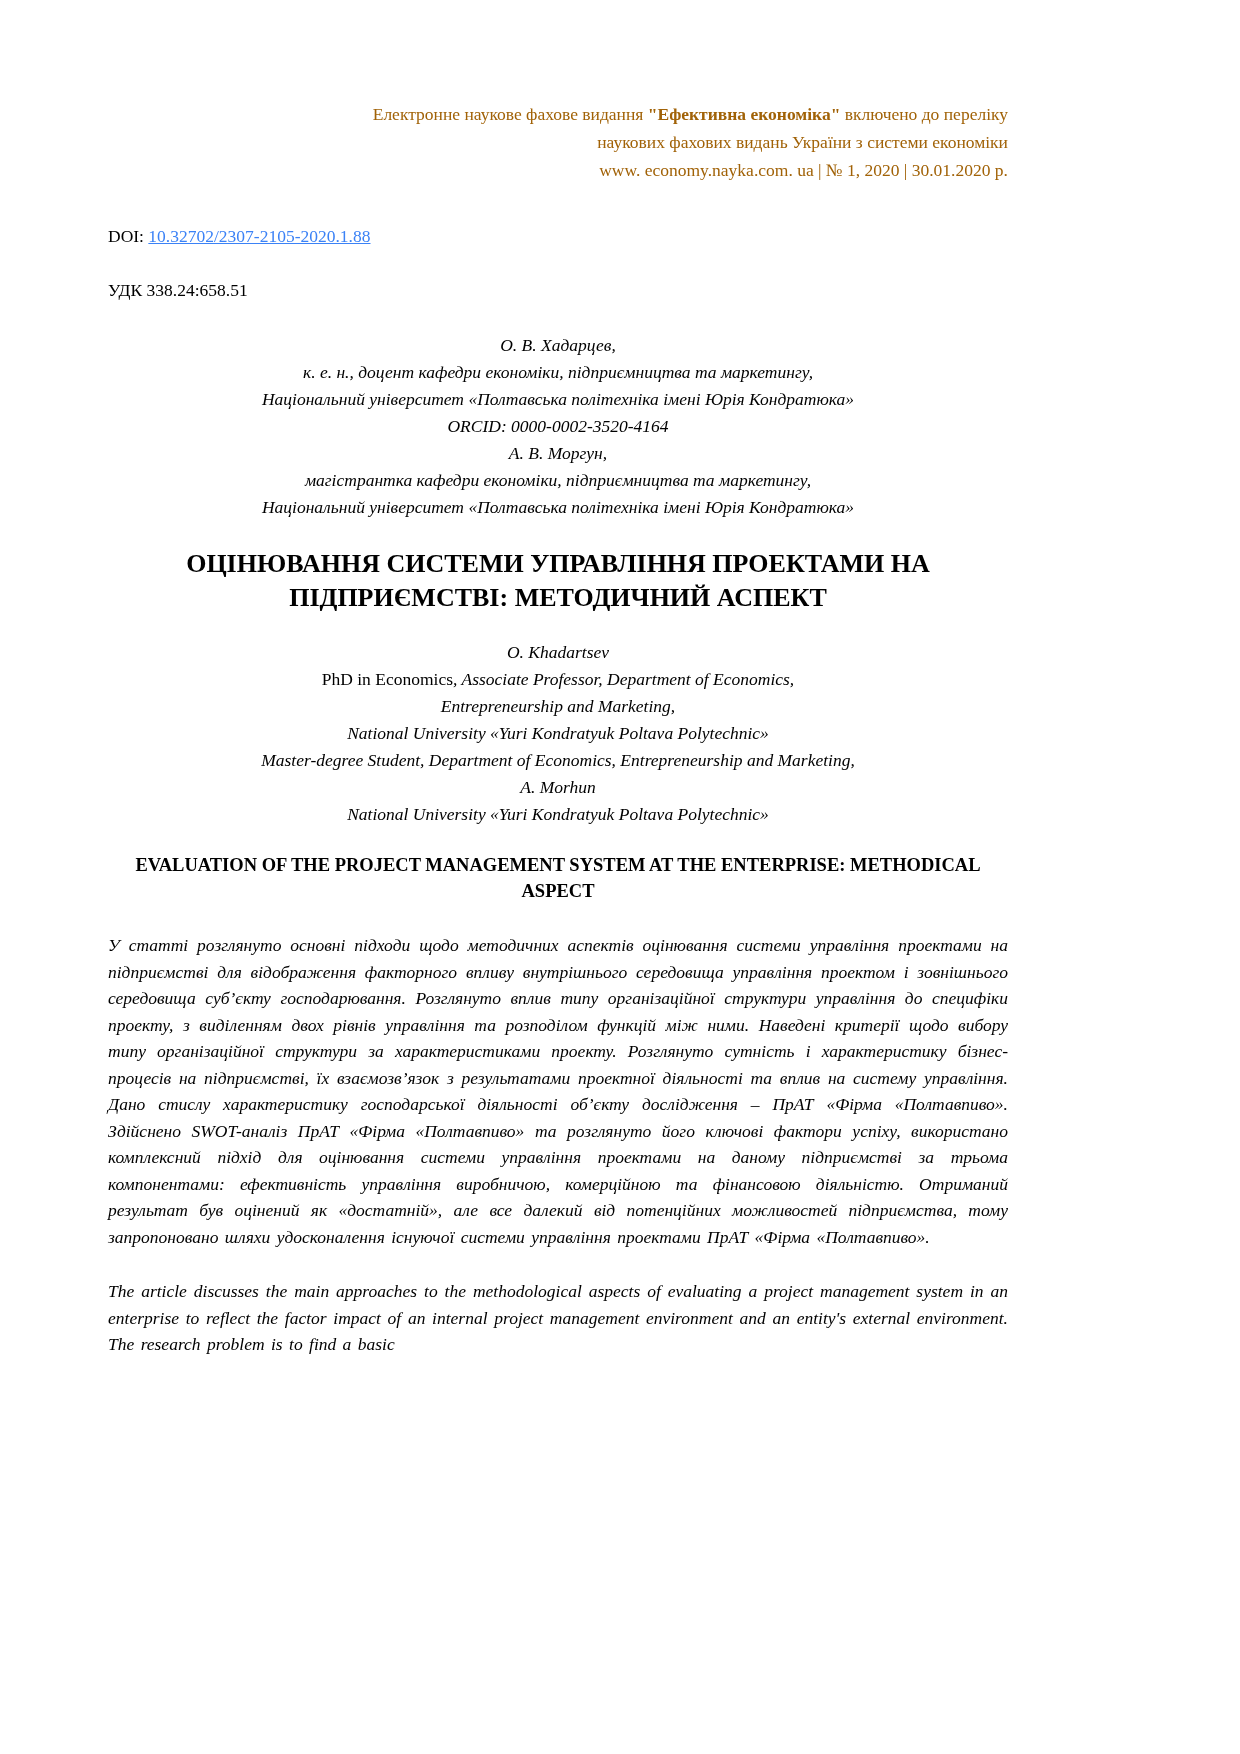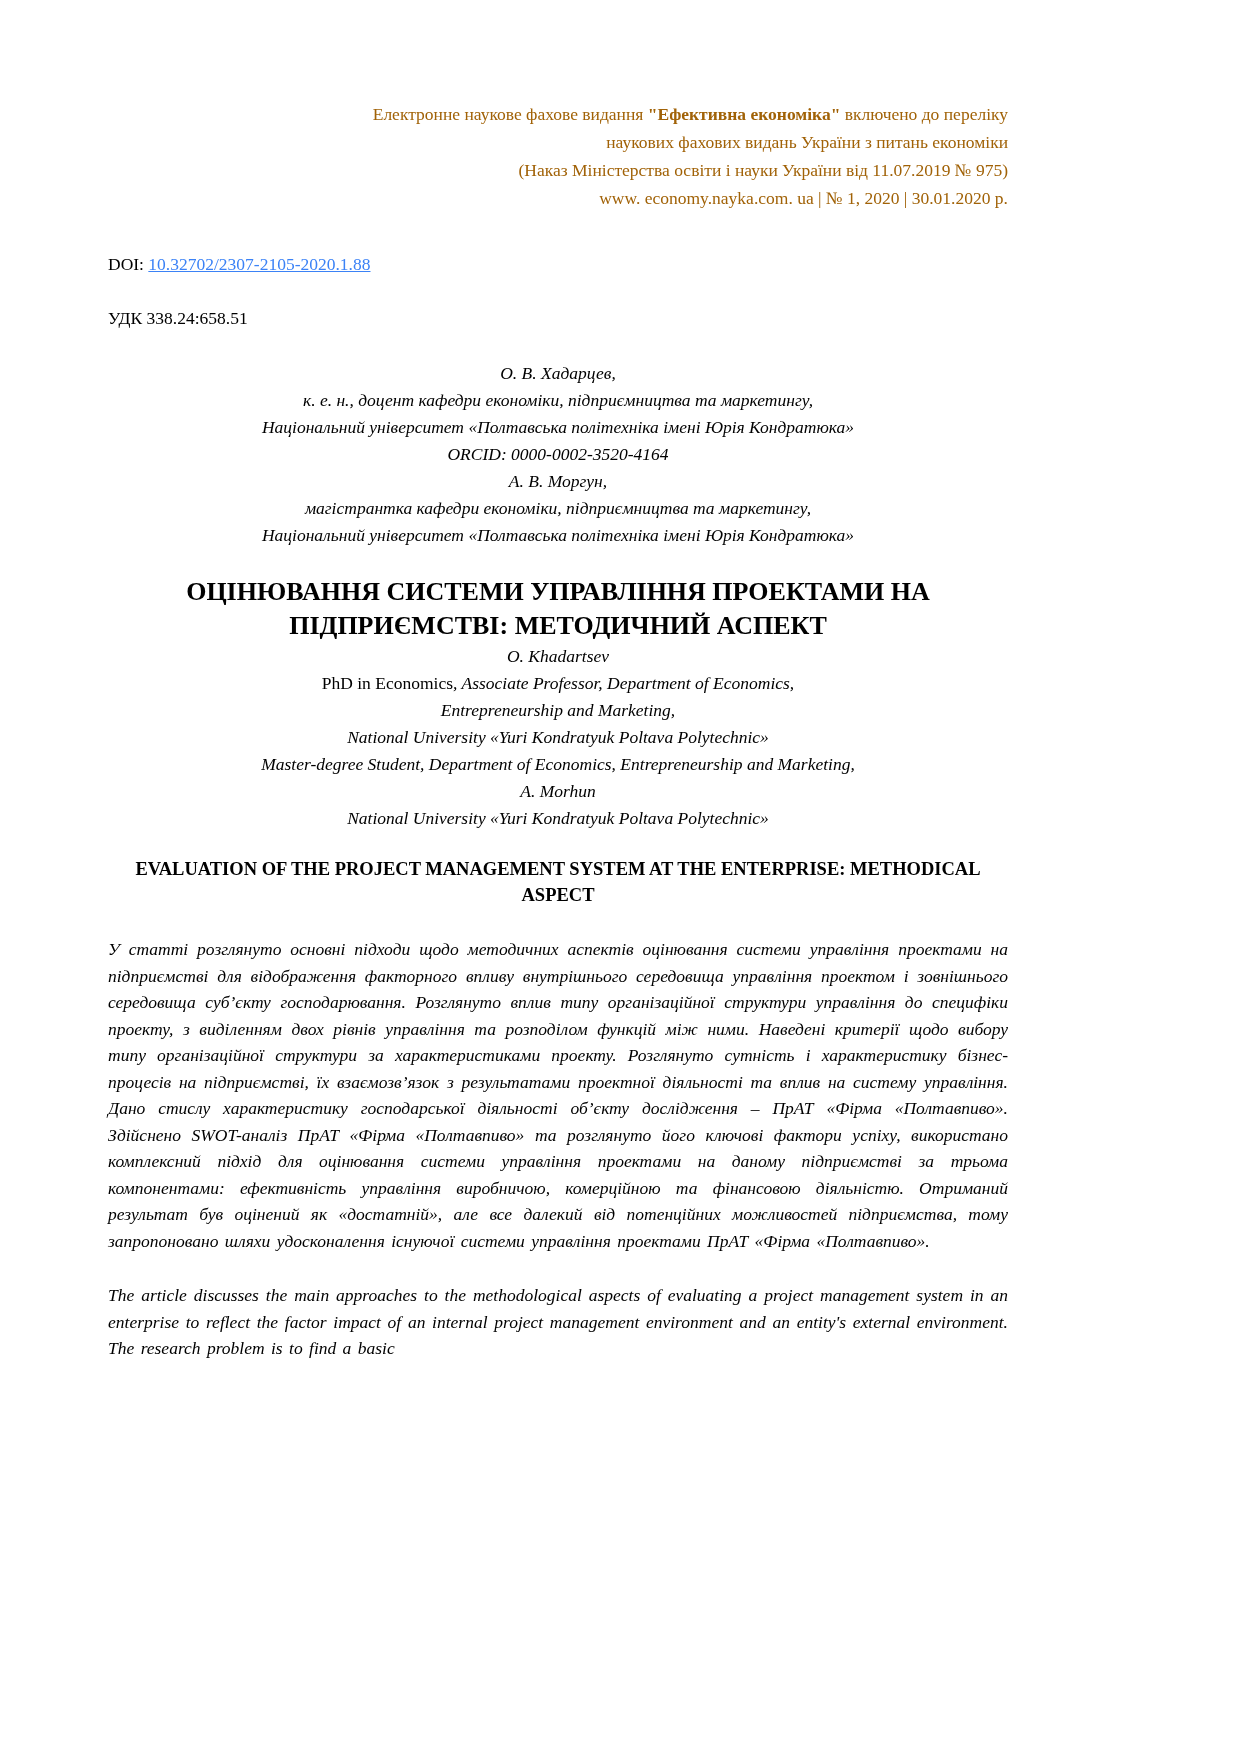--- a/index.html
+++ b/index.html
@@ -56,20 +56,21 @@
   
   .title-ua {
     margin-top: 26px;
     text-align: center;
     font-weight: bold;
     font-size: 26px;
     line-height: 34px;
   }
   
   .authors-en {
+    margin-top: 24px;
     text-align: center;
     font-style: italic;
     font-size: 17.5px;
     line-height: 27px;
   }
   .authors-en .roman { font-style: normal; }
   
   .title-en {
     margin-top: 24px;
     text-align: center;
@@ -89,22 +90,21 @@
 </style>
 </head>
 <body>
 
 <div class="page">
 
   <div class="journal-header">
     <div>
       <span>Електронне наукове фахове видання </span><span class="bold">"Ефективна економіка"</span><span> включено до переліку</span>
     </div>
-    <div>наукових фахових видань України з питань економіки</div>
-    <div>(Наказ Міністерства освіти і науки України від 11.07.2019 № 975)</div>
+    <div>наукових фахових видань України з системи економіки</div>
     <div>www. economy.nayka.com. ua | № 1, 2020 | 30.01.2020 р.</div>
   </div>
 
   <div class="doi-line">
     <span>DOI: </span><a href="#">10.32702/2307-2105-2020.1.88</a>
   </div>
 
   <div class="udk-line">УДК 338.24:658.51</div>
 
   <div class="authors-ua">

